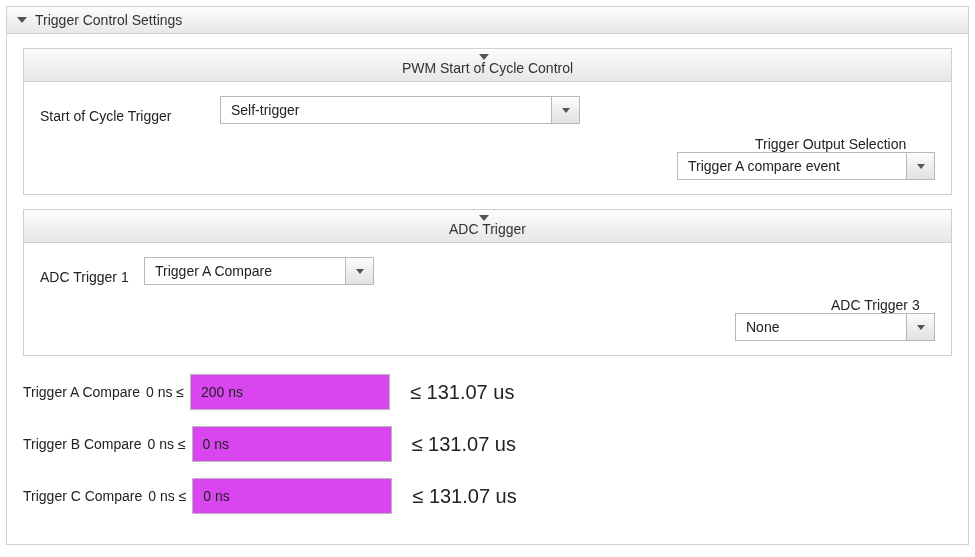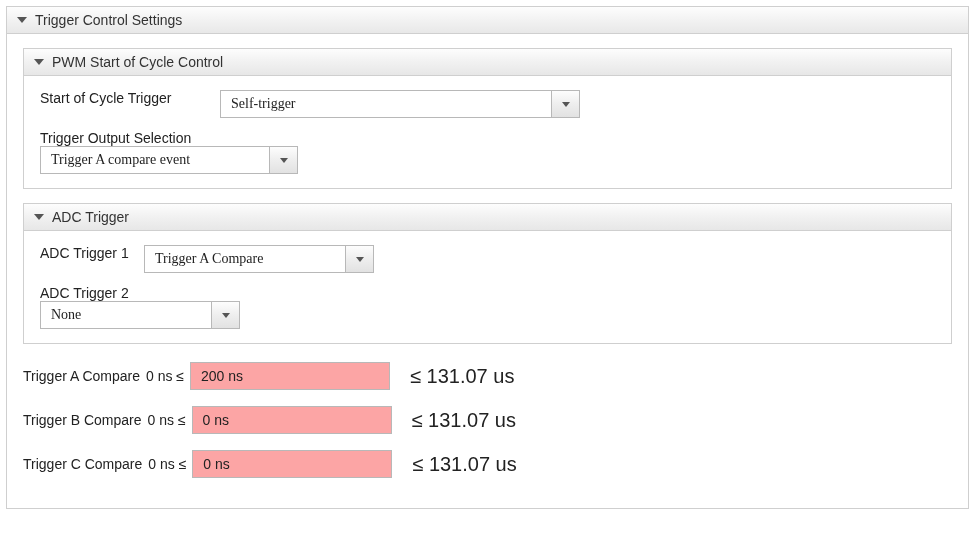--- a/index.html
+++ b/index.html
@@ -46,24 +46,25 @@
     .subpanel {
       border: 1px solid #cfcfcf;
       margin-bottom: 14px;
       background: #fff;
     }
     .subpanel:last-of-type {
       margin-bottom: 14px;
     }
     .subpanel .panel-header {
       background: linear-gradient(to bottom, #fdfdfd 0%, #f1f1f1 50%, #e7e7e7 100%);
+      flex-direction: column;
     }
     .form-row {
       display: flex;
-      align-items: flex-start;
+      align-items: flex-end;
       margin-bottom: 12px;
     }
     .form-row:last-child {
       margin-bottom: 0;
       flex-direction: column;
     }
     .form-label {
       width: 180px;
       color: #222;
       font-size: 14px;
@@ -74,21 +75,20 @@
       border: 1px solid #b8b8b8;
       background: #fff;
       height: 28px;
     }
     .dropdown .dropdown-text {
       padding: 4px 10px;
       display: flex;
       align-items: center;
       color: #222;
       white-space: nowrap;
-      font-family: Liberation Serif, serif;
     }
     .dropdown .dropdown-btn {
       border-left: 1px solid #b8b8b8;
       background: linear-gradient(to bottom, #fdfdfd 0%, #eeeeee 50%, #e2e2e2 100%);
       width: 28px;
       display: flex;
       align-items: center;
       justify-content: center;
     }
     .dropdown .dropdown-btn .caret {
@@ -121,22 +121,22 @@
       font-size: 14px;
       margin-right: 6px;
     }
     .compare-prefix {
       color: #222;
       font-size: 14px;
       margin-right: 6px;
     }
     .text-input {
       border: 1px solid #b8b8b8;
-      background: #fca5a5;
-      height: 28px;
+      background: #d946ef;
+      height: 36px;
       padding: 4px 10px;
       width: 200px;
       font-family: inherit;
       font-size: 14px;
       color: #222;
       margin-right: 20px;
     }
     .compare-suffix {
       color: #222;
       font-size: 20px;
@@ -196,21 +196,21 @@
           <div class="adc-label">ADC Trigger 1</div>
           <div class="dropdown dd-sm">
             <div class="dropdown-text">Trigger A Compare</div>
             <div class="dropdown-btn">
               <span class="caret"></span>
             </div>
           </div>
         </div>
 
         <div class="form-row">
-          <div class="adc-label">ADC Trigger 2</div>
+          <div class="adc-label">ADC Trigger 3</div>
           <div class="dropdown dd-sm2">
             <div class="dropdown-text">None</div>
             <div class="dropdown-btn">
               <span class="caret"></span>
             </div>
           </div>
         </div>
 
       </div>
     </div>

